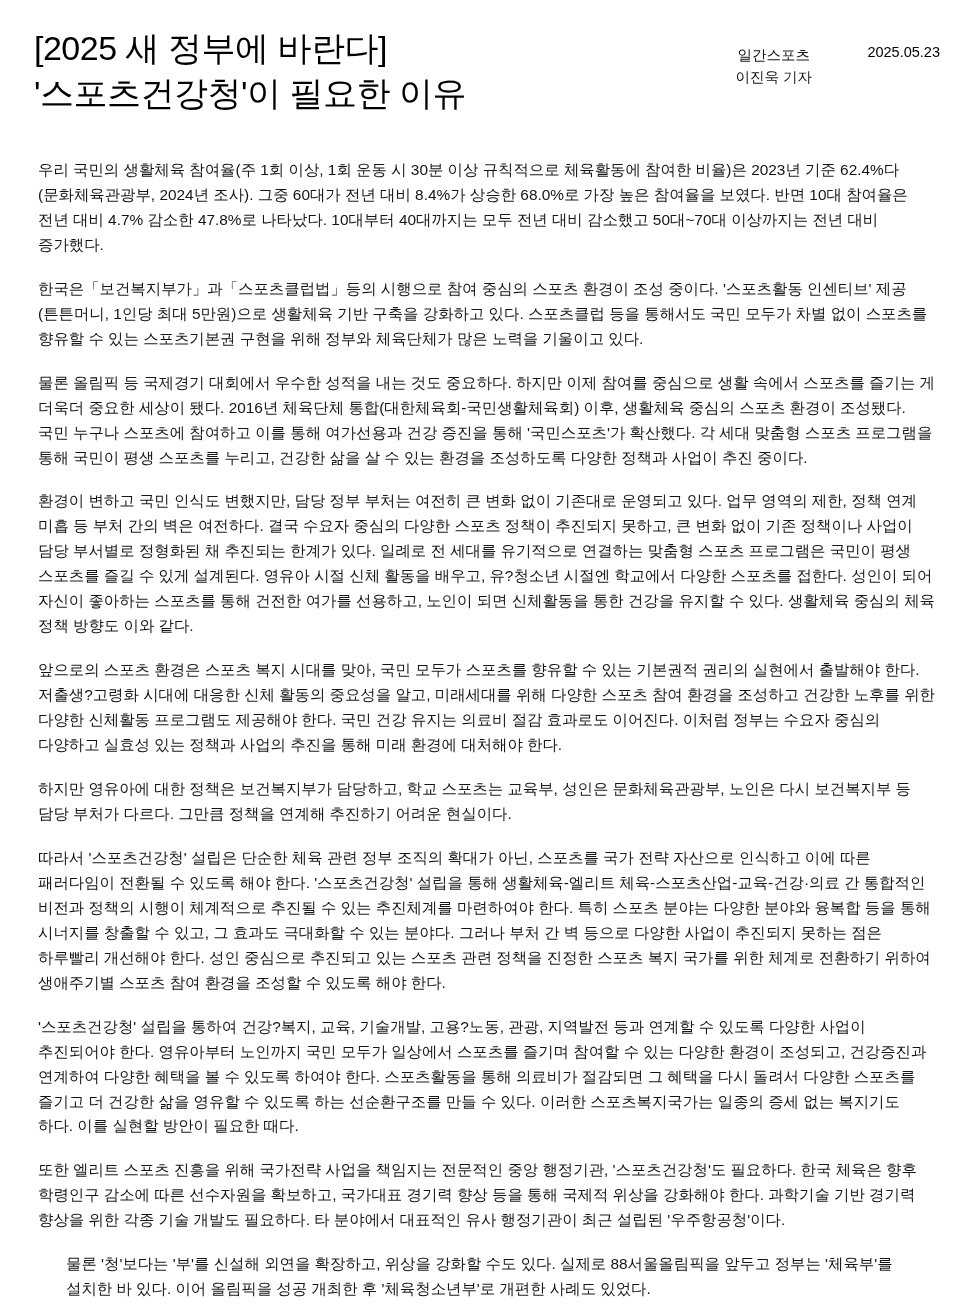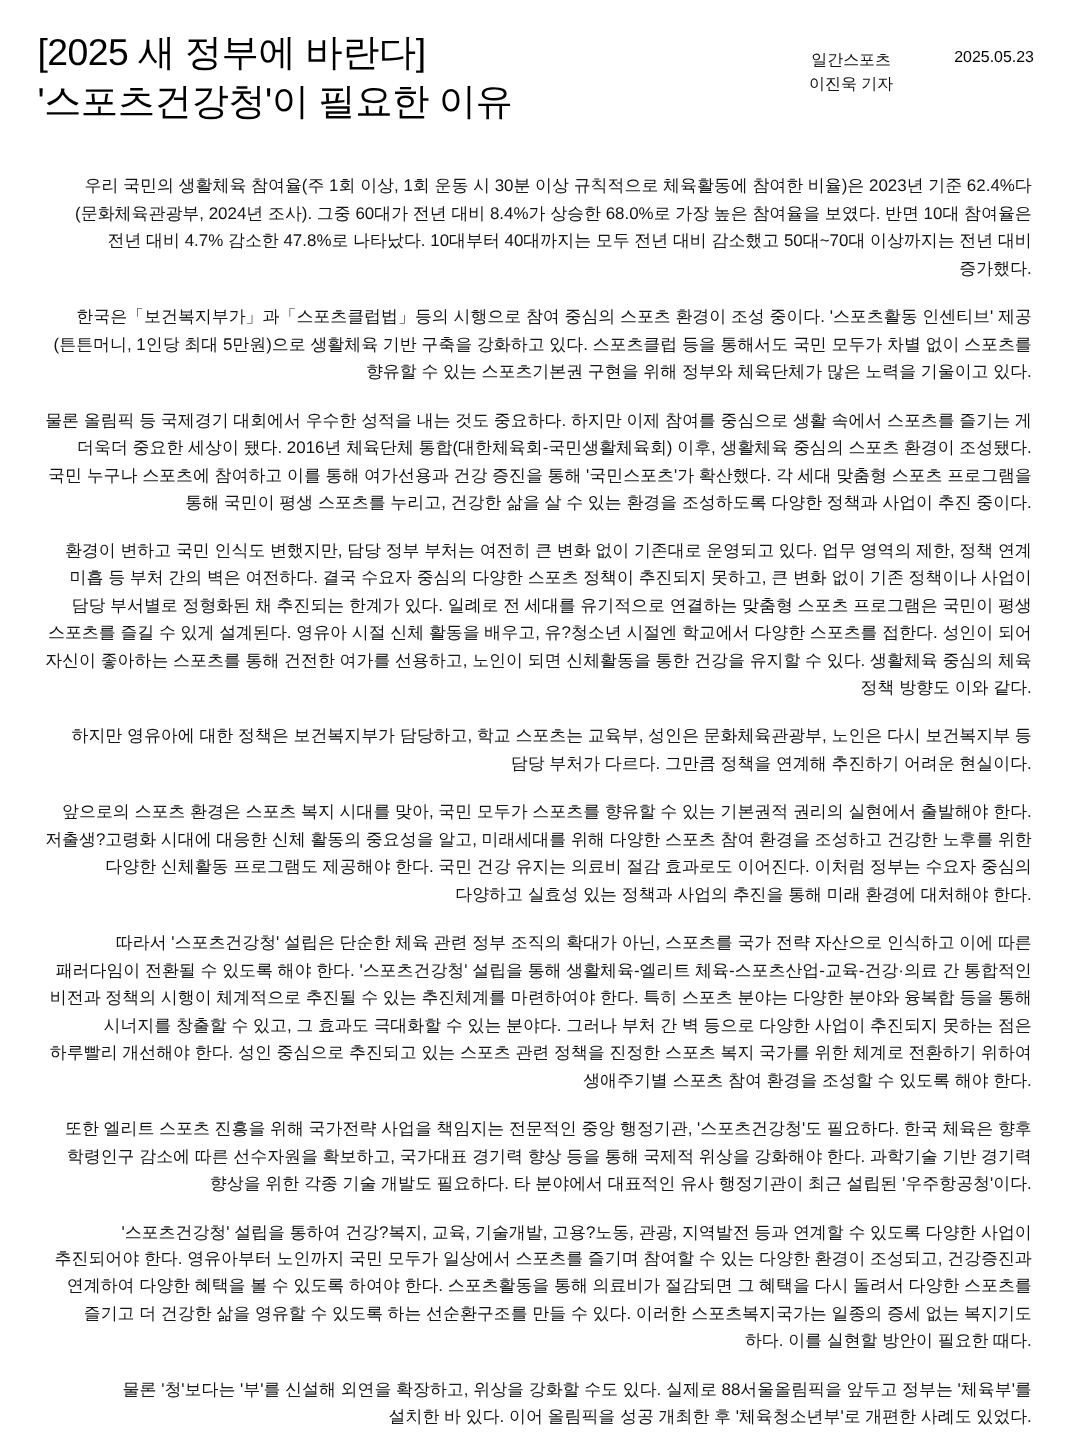--- a/index.html
+++ b/index.html
@@ -57,21 +57,21 @@
   .article {
     margin-top: 20px;
     padding-left: 4px;
     padding-right: 8px;
   }
   .para {
     font-size: 15.4px;
     line-height: 1.62;
     color: #141414;
     margin: 0 0 19px 0;
-    text-align: right;
+    text-align: left;
     word-break: keep-all;
   }
   .para:last-of-type {
     margin-bottom: 16px;
     margin-left: 28px;
   }
 </style>
 </head>
 <body>
 
@@ -87,21 +87,21 @@
       <div>이진욱 기자</div>
     </div>
     <div class="dateline">2025.05.23</div>
   </div>
 
   <div class="article">
     <p class="para">우리 국민의 생활체육 참여율(주 1회 이상, 1회 운동 시 30분 이상 규칙적으로 체육활동에 참여한 비율)은 2023년 기준 62.4%다(문화체육관광부, 2024년 조사). 그중 60대가 전년 대비 8.4%가 상승한 68.0%로 가장 높은 참여율을 보였다. 반면 10대 참여율은 전년 대비 4.7% 감소한 47.8%로 나타났다. 10대부터 40대까지는 모두 전년 대비 감소했고 50대~70대 이상까지는 전년 대비 증가했다.</p>
     <p class="para">한국은「보건복지부가」과「스포츠클럽법」등의 시행으로 참여 중심의 스포츠 환경이 조성 중이다. '스포츠활동 인센티브' 제공(튼튼머니, 1인당 최대 5만원)으로 생활체육 기반 구축을 강화하고 있다. 스포츠클럽 등을 통해서도 국민 모두가 차별 없이 스포츠를 향유할 수 있는 스포츠기본권 구현을 위해 정부와 체육단체가 많은 노력을 기울이고 있다.</p>
     <p class="para">물론 올림픽 등 국제경기 대회에서 우수한 성적을 내는 것도 중요하다. 하지만 이제 참여를 중심으로 생활 속에서 스포츠를 즐기는 게 더욱더 중요한 세상이 됐다. 2016년 체육단체 통합(대한체육회-국민생활체육회) 이후, 생활체육 중심의 스포츠 환경이 조성됐다. 국민 누구나 스포츠에 참여하고 이를 통해 여가선용과 건강 증진을 통해 '국민스포츠'가 확산했다. 각 세대 맞춤형 스포츠 프로그램을 통해 국민이 평생 스포츠를 누리고, 건강한 삶을 살 수 있는 환경을 조성하도록 다양한 정책과 사업이 추진 중이다.</p>
     <p class="para">환경이 변하고 국민 인식도 변했지만, 담당 정부 부처는 여전히 큰 변화 없이 기존대로 운영되고 있다. 업무 영역의 제한, 정책 연계 미흡 등 부처 간의 벽은 여전하다. 결국 수요자 중심의 다양한 스포츠 정책이 추진되지 못하고, 큰 변화 없이 기존 정책이나 사업이 담당 부서별로 정형화된 채 추진되는 한계가 있다. 일례로 전 세대를 유기적으로 연결하는 맞춤형 스포츠 프로그램은 국민이 평생 스포츠를 즐길 수 있게 설계된다. 영유아 시절 신체 활동을 배우고, 유?청소년 시절엔 학교에서 다양한 스포츠를 접한다. 성인이 되어 자신이 좋아하는 스포츠를 통해 건전한 여가를 선용하고, 노인이 되면 신체활동을 통한 건강을 유지할 수 있다. 생활체육 중심의 체육 정책 방향도 이와 같다.</p>
+    <p class="para">앞으로의 스포츠 환경은 스포츠 복지 시대를 맞아, 국민 모두가 스포츠를 향유할 수 있는 기본권적 권리의 실현에서 출발해야 한다. 저출생?고령화 시대에 대응한 신체 활동의 중요성을 알고, 미래세대를 위해 다양한 스포츠 참여 환경을 조성하고 건강한 노후를 위한 다양한 신체활동 프로그램도 제공해야 한다. 국민 건강 유지는 의료비 절감 효과로도 이어진다. 이처럼 정부는 수요자 중심의 다양하고 실효성 있는 정책과 사업의 추진을 통해 미래 환경에 대처해야 한다.</p>
     <p class="para">하지만 영유아에 대한 정책은 보건복지부가 담당하고, 학교 스포츠는 교육부, 성인은 문화체육관광부, 노인은 다시 보건복지부 등 담당 부처가 다르다. 그만큼 정책을 연계해 추진하기 어려운 현실이다.</p>
-    <p class="para">앞으로의 스포츠 환경은 스포츠 복지 시대를 맞아, 국민 모두가 스포츠를 향유할 수 있는 기본권적 권리의 실현에서 출발해야 한다. 저출생?고령화 시대에 대응한 신체 활동의 중요성을 알고, 미래세대를 위해 다양한 스포츠 참여 환경을 조성하고 건강한 노후를 위한 다양한 신체활동 프로그램도 제공해야 한다. 국민 건강 유지는 의료비 절감 효과로도 이어진다. 이처럼 정부는 수요자 중심의 다양하고 실효성 있는 정책과 사업의 추진을 통해 미래 환경에 대처해야 한다.</p>
     <p class="para">따라서 '스포츠건강청' 설립은 단순한 체육 관련 정부 조직의 확대가 아닌, 스포츠를 국가 전략 자산으로 인식하고 이에 따른 패러다임이 전환될 수 있도록 해야 한다. '스포츠건강청' 설립을 통해 생활체육-엘리트 체육-스포츠산업-교육-건강·의료 간 통합적인 비전과 정책의 시행이 체계적으로 추진될 수 있는 추진체계를 마련하여야 한다. 특히 스포츠 분야는 다양한 분야와 융복합 등을 통해 시너지를 창출할 수 있고, 그 효과도 극대화할 수 있는 분야다. 그러나 부처 간 벽 등으로 다양한 사업이 추진되지 못하는 점은 하루빨리 개선해야 한다. 성인 중심으로 추진되고 있는 스포츠 관련 정책을 진정한 스포츠 복지 국가를 위한 체계로 전환하기 위하여 생애주기별 스포츠 참여 환경을 조성할 수 있도록 해야 한다.</p>
+    <p class="para">'스포츠건강청' 설립을 통하여 건강?복지, 교육, 기술개발, 고용?노동, 관광, 지역발전 등과 연계할 수 있도록 다양한 사업이 추진되어야 한다. 영유아부터 노인까지 국민 모두가 일상에서 스포츠를 즐기며 참여할 수 있는 다양한 환경이 조성되고, 건강증진과 연계하여 다양한 혜택을 볼 수 있도록 하여야 한다. 스포츠활동을 통해 의료비가 절감되면 그 혜택을 다시 돌려서 다양한 스포츠를 즐기고 더 건강한 삶을 영유할 수 있도록 하는 선순환구조를 만들 수 있다. 이러한 스포츠복지국가는 일종의 증세 없는 복지기도 하다. 이를 실현할 방안이 필요한 때다.</p>
     <p class="para">또한 엘리트 스포츠 진흥을 위해 국가전략 사업을 책임지는 전문적인 중앙 행정기관, '스포츠건강청'도 필요하다. 한국 체육은 향후 학령인구 감소에 따른 선수자원을 확보하고, 국가대표 경기력 향상 등을 통해 국제적 위상을 강화해야 한다. 과학기술 기반 경기력 향상을 위한 각종 기술 개발도 필요하다. 타 분야에서 대표적인 유사 행정기관이 최근 설립된 '우주항공청'이다.</p>
-    <p class="para">'스포츠건강청' 설립을 통하여 건강?복지, 교육, 기술개발, 고용?노동, 관광, 지역발전 등과 연계할 수 있도록 다양한 사업이 추진되어야 한다. 영유아부터 노인까지 국민 모두가 일상에서 스포츠를 즐기며 참여할 수 있는 다양한 환경이 조성되고, 건강증진과 연계하여 다양한 혜택을 볼 수 있도록 하여야 한다. 스포츠활동을 통해 의료비가 절감되면 그 혜택을 다시 돌려서 다양한 스포츠를 즐기고 더 건강한 삶을 영유할 수 있도록 하는 선순환구조를 만들 수 있다. 이러한 스포츠복지국가는 일종의 증세 없는 복지기도 하다. 이를 실현할 방안이 필요한 때다.</p>
     <p class="para">물론 '청'보다는 '부'를 신설해 외연을 확장하고, 위상을 강화할 수도 있다. 실제로 88서울올림픽을 앞두고 정부는 '체육부'를 설치한 바 있다. 이어 올림픽을 성공 개최한 후 '체육청소년부'로 개편한 사례도 있었다.</p>
   </div>
 
 </div>
 
 </body></html>

